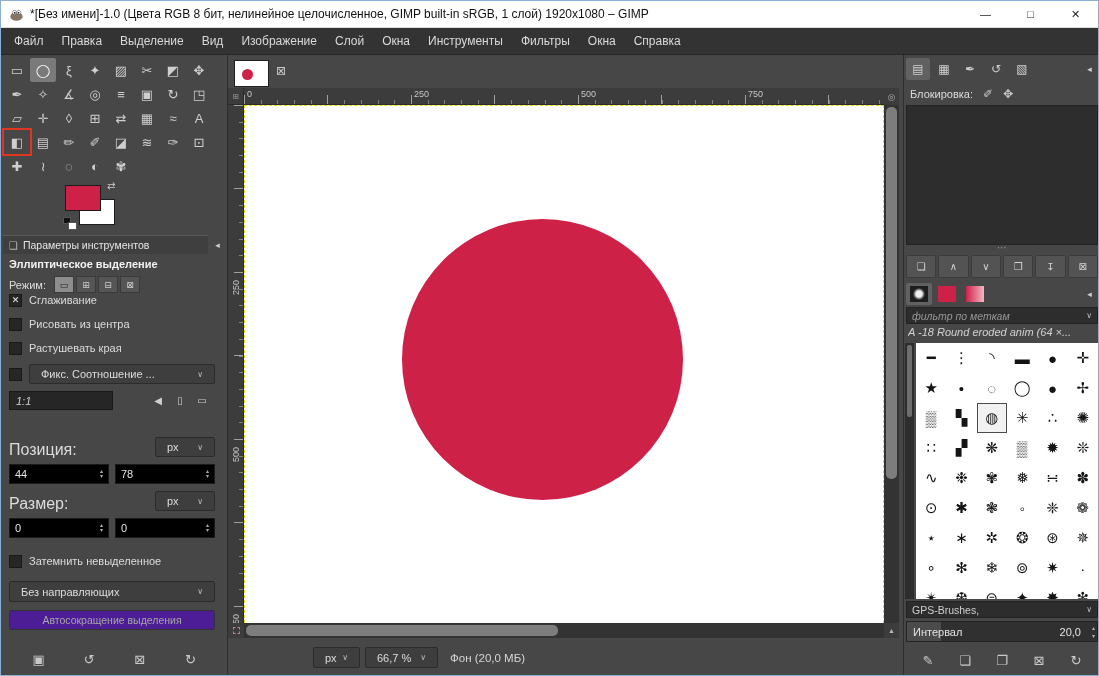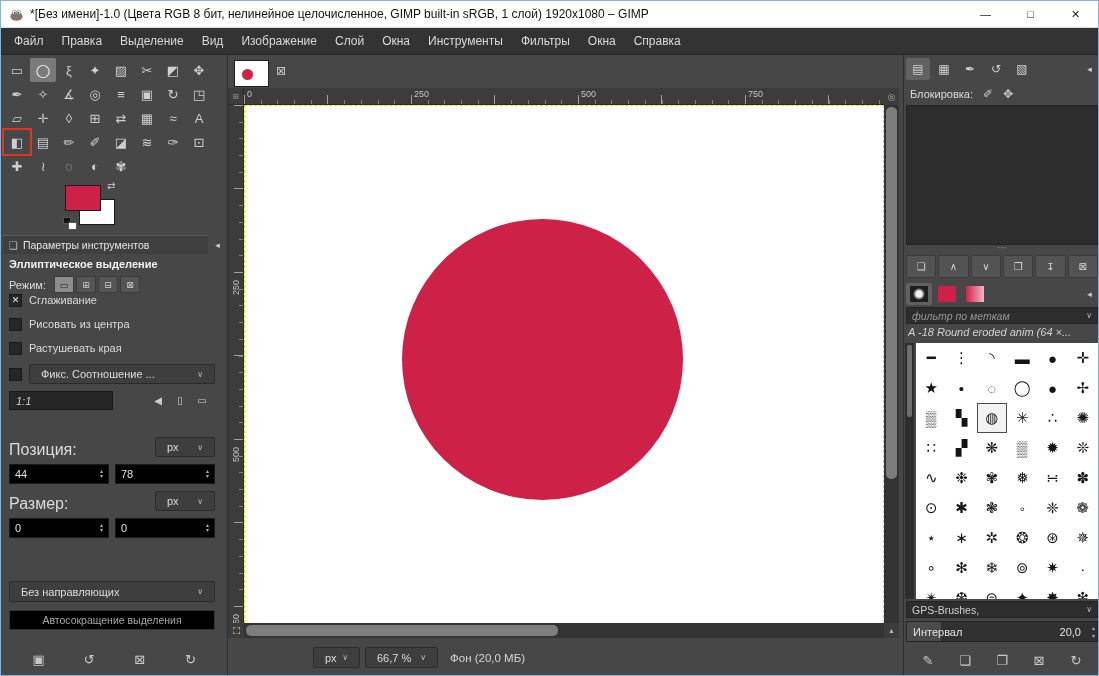--- a/index.html
+++ b/index.html
@@ -58,21 +58,21 @@
   .spin{position:absolute;background:#000000;border:1px solid #1b1b1b;color:#e3e3e3;font-size:11px;display:flex;align-items:center;padding-left:5px;}
   .arrows{margin-left:auto;display:flex;flex-direction:column;align-items:center;width:13px;font-size:6px;line-height:5px;color:#aaa;}
   #pos-x{left:8px;top:463px;width:100px;height:20px;}
   #pos-y{left:114px;top:463px;width:100px;height:20px;}
   #size-label{left:8px;top:494px;}
   #size-unit{position:absolute;left:154px;top:490px;width:60px;height:20px;}
   #size-w{left:8px;top:517px;width:100px;height:20px;}
   #size-h{left:114px;top:517px;width:100px;height:20px;}
   #hl-row{position:absolute;left:0;top:550px;}
   #guides-dd{position:absolute;left:8px;top:580px;width:206px;height:21px;}
-  #autoshrink{position:absolute;left:8px;top:609px;width:206px;height:20px;background:#000000;border:1px solid #333;border-radius:2px;color:#a5a5a5;font-size:10.5px;display:flex;align-items:center;justify-content:center;white-space:nowrap;}
+  #autoshrink{position:absolute;left:8px;top:609px;width:206px;height:20px;background:#4c1d95;border:1px solid #333;border-radius:2px;color:#a5a5a5;font-size:10.5px;display:flex;align-items:center;justify-content:center;white-space:nowrap;}
   #to-footer{position:absolute;left:0;top:646px;width:227px;height:24px;display:flex;justify-content:space-evenly;align-items:center;}
   .footbtn{width:26px;height:20px;font-size:13px;color:#c9c9c9;}
   
   .vline{position:absolute;top:54px;bottom:0;width:1px;background:#2e2e2e;}
   
   #image-tab{position:absolute;left:233px;top:59px;width:35px;height:27px;background:#fff;border:1px solid #1f1f1f;}
   #image-tab-dot{position:absolute;left:7px;top:8px;width:11px;height:11px;border-radius:50%;}
   #tab-close{position:absolute;left:275px;top:63px;font-size:12px;color:#c7c7c7;}
   #ruler-corner{position:absolute;left:227px;top:87px;width:16px;height:17px;background:#3c3c3c;border-right:1px solid #2b2b2b;border-bottom:1px solid #2b2b2b;font-size:8px;color:#999;display:flex;align-items:center;justify-content:center;}
   #hruler{position:absolute;left:243px;top:87px;width:640px;height:17px;background-color:#3c3c3c;border-bottom:1px solid #2b2b2b;background-image:repeating-linear-gradient(90deg,#a0a0a0 0 1px,transparent 1px 83.5px),repeating-linear-gradient(90deg,#7f7f7f 0 1px,transparent 1px 16.7px);background-size:100% 9px,100% 4px;background-position:left bottom,left bottom;background-repeat:no-repeat,no-repeat;}
@@ -303,20 +303,24 @@
       </span>
   </div>
   <div class="spin" id="size-h">
     <span>0</span>
     <span class="arrows">
         <span>▴</span>
         <span>▾</span>
       </span>
   </div>
 
+  <div class="cbrow" id="hl-row">
+    <span class="cbbox"></span>
+    <span class="cblabel">Затемнить невыделенное</span>
+  </div>
 
   <div class="dd" id="guides-dd">
     <span>Без направляющих</span>
     <span class="chev">∨</span>
   </div>
 
   <div id="autoshrink">Автосокращение выделения</div>
 
   <div id="to-footer">
       <div class="footbtn iconbtn">▣</div>

